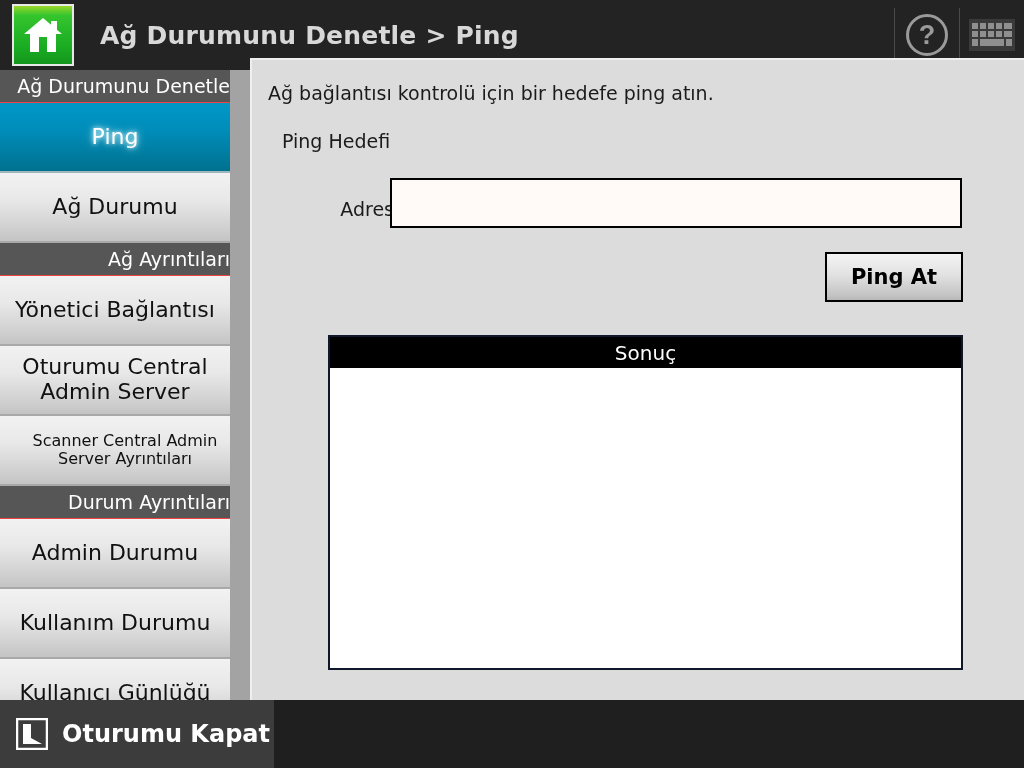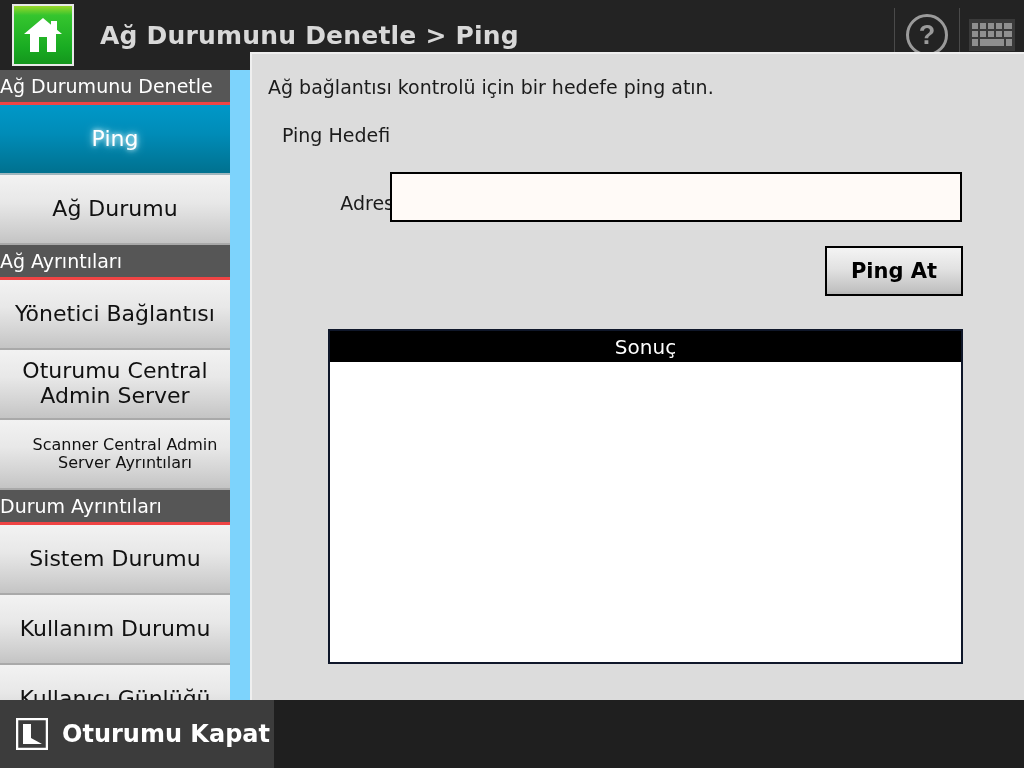--- a/index.html
+++ b/index.html
@@ -11,21 +11,21 @@
     width: 1024px;
     height: 768px;
     overflow: hidden;
     font-family: "DejaVu Sans", "Liberation Sans", sans-serif;
     -webkit-font-smoothing: antialiased;
   }
   #app {
     position: relative;
     width: 1024px;
     height: 768px;
-    background: #7dd3fc;
+    background: #a3a3a3;
   }
 
   
   .topbar {
     position: absolute;
     left: 0; top: 0;
     width: 1024px; height: 70px;
     background: #232323;
     display: flex;
     align-items: center;
@@ -86,24 +86,24 @@
     width: 230px;
     height: 630px;
     overflow: hidden;
     background: #d0d0d0;
   }
   .menu { position: absolute; left: 0; top: 0; width: 230px; }
   .m-head {
     background: #565656;
     color: #ffffff;
     font-size: 19px;
-    text-align: left;
+    text-align: right;
     line-height: 32px;
     height: 32px;
-    border-bottom: 3px solid #ef4444;
+    border-bottom: 1px solid #ef4444;
     white-space: nowrap;
     overflow: hidden;
   }
   .m-item {
     background: linear-gradient(to bottom, #f2f2f2 0%, #e8e8e8 40%, #d2d2d2 78%, #c4c4c4 100%);
     border-bottom: 2px solid #a9a9a9;
     color: #111111;
     font-size: 22px;
     text-align: center;
     display: flex;
@@ -129,21 +129,21 @@
     position: absolute;
     left: 4px;
     width: 14px;
     border-radius: 7px;
     background: #8e8e8e;
   }
 
   
   .content {
     position: absolute;
-    left: 250px; top: 52px;
+    left: 250px; top: 58px;
     width: 774px; height: 706px;
     background: #dcdcdc;
     border-top: 2px solid #efefef;
     border-left: 2px solid #efefef;
     box-sizing: border-box;
     padding-left: 28px;
   }
   .desc {
     position: absolute;
     left: 16px; top: 22px;
@@ -286,21 +286,21 @@
   <div class="sidebar">
     <div class="menu" id="menu">
         <div class="m-head">Ağ Durumunu Denetle</div>
         <div class="m-item sel" style="height: 70px;">Ping</div>
         <div class="m-item" style="height: 70px;">Ağ Durumu</div>
         <div class="m-head">Ağ Ayrıntıları</div>
         <div class="m-item" style="height: 70px;">Yönetici Bağlantısı</div>
         <div class="m-item" style="height: 70px;">Oturumu Central Admin Server</div>
         <div class="m-item small" style="height: 70px;">Scanner Central Admin Server Ayrıntıları</div>
         <div class="m-head">Durum Ayrıntıları</div>
-        <div class="m-item" style="height: 70px;">Sistem Durumu</div>
+        <div class="m-item" style="height: 70px;">Admin Durumu</div>
         <div class="m-item" style="height: 70px;">Kullanım Durumu</div>
         <div class="m-item" style="height: 70px; text-decoration: underline;">Kullanıcı Günlüğü</div>
       </div>
   </div>
   <div class="sb-scrolltrack">
     <div class="sb-thumb" id="sbthumb" style="top: 400px; height: 75px;"></div>
   </div>
 
   <div class="content">
     <div class="desc">Ağ bağlantısı kontrolü için bir hedefe ping atın.</div>

